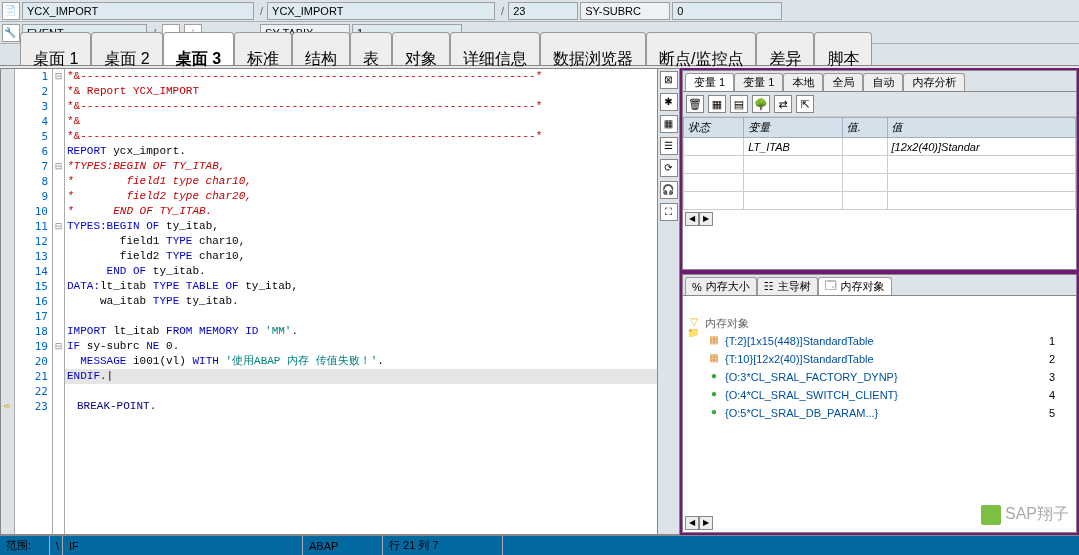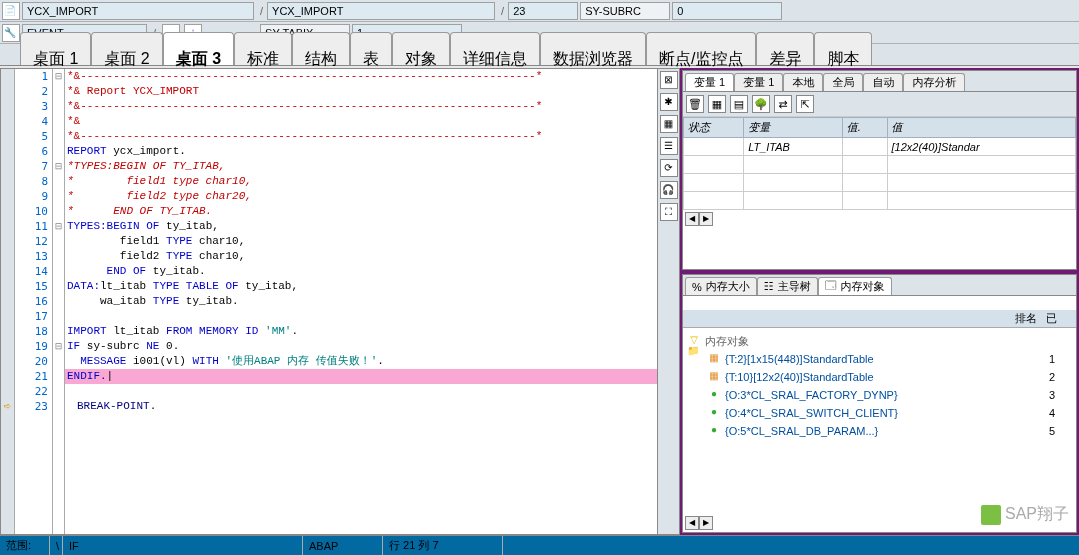--- a/index.html
+++ b/index.html
@@ -14,21 +14,21 @@
 .tab.active { background:#fff; font-weight:bold; }
 .main-area { display:flex; position:absolute; top:68px; bottom:20px; left:0; right:0; }
 .code-panel { flex:0 0 680px; display:flex; position:relative; background:#fff; border:1px solid #888; }
 .gutter { width:14px; background:#dce4e9; border-right:1px solid #aaa; font-size:9px; text-align:center; padding-top:2px; }
 .linecol { width:38px; background:#fff; border-right:1px solid #aaa; }
 .linecol .ln { height:15px; text-align:right; padding-right:4px; color:#0066cc; font-family:Consolas,monospace; font-size:11px; line-height:15px; }
 .fold-col { width:12px; background:#fff; border-right:1px solid #aaa; }
 .fold-col .f { height:15px; color:#888; font-size:9px; text-align:center; line-height:15px; }
 .code-area { flex:1; background:#fff; font-family:Consolas,"Courier New",monospace; font-size:11px; overflow:hidden; white-space:pre; line-height:15px; }
 .code-line { height:15px; padding-left:2px; }
-.hl-line { background:#f9a8d4; }
+.hl-line { background:#e5e5e5; }
 .c-red { color:#c00000; }
 .c-blue { color:#0000cc; }
 .c-navy { color:#000080;margin-left:10px; }
 .c-str { color:#008080; }
 .side-toolbar { width:22px; background:#dce4e9; border-left:1px solid #888; display:flex; flex-direction:column; }
 .side-toolbar .btn { width:18px; height:18px; margin:2px auto; background:#fff; border:1px solid #888; font-size:10px; text-align:center; line-height:16px; cursor:pointer; }
 .right-panel { flex:1; display:flex; flex-direction:column; background:#701a75; }
 .vars-section { border:1px solid #888; background:#fff; margin:2px; }
 .sub-tabstrip { display:flex; background:#dce4e9; padding:2px 2px 0 2px; border-bottom:1px solid #888; }
 .sub-tab { background:#eee; border:1px solid #999; border-bottom:none; padding:1px 8px; height:18px; font-size:11px; border-radius:3px 3px 0 0; cursor:pointer; margin-right:0; }
@@ -260,25 +260,20 @@
           <div class="mem-tab">
             <span>☷</span>
             <span>主导树</span>
           </div>
           <div class="mem-tab active">
             <span>🗔</span>
             <span>内存对象</span>
           </div>
         </div>
       <div style="height:14px"></div>
-      <div class="tree-header">
-        <div class="col1"></div>
-        <div class="col2">排名</div>
-        <div class="col3">已</div>
-      </div>
       <div class="mem-tree" id="mem-tree">
           <div class="tree-row">
             <span class="icon" style="color:#e6b800">▽📁</span>
             <span class="label" style="color:#666">内存对象</span>
           </div>
           <div class="tree-row" style="padding-left: 20px;">
             <span class="icon" style="color:#e09030">▦</span>
             <span class="label">{T:2}[1x15(448)]StandardTable</span>
             <span class="rank">1</span>
           </div>

